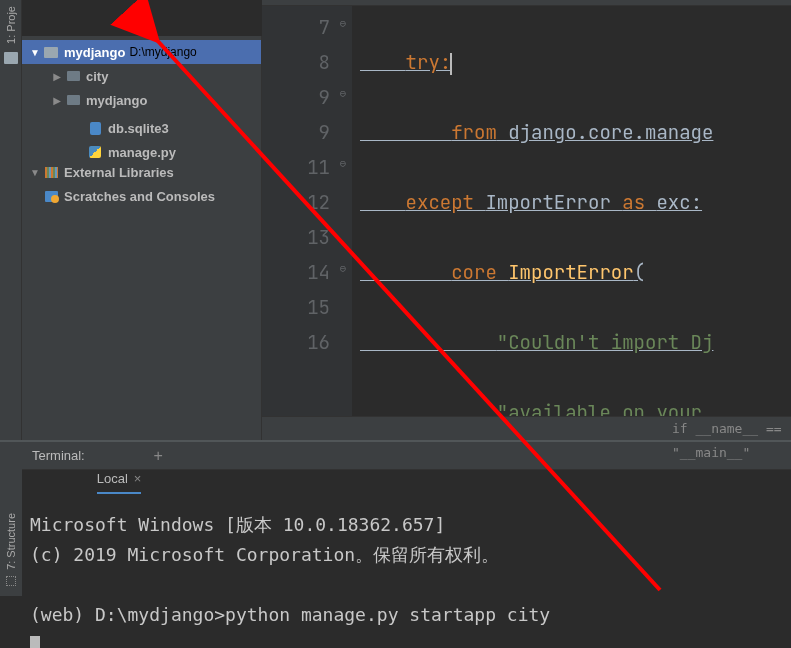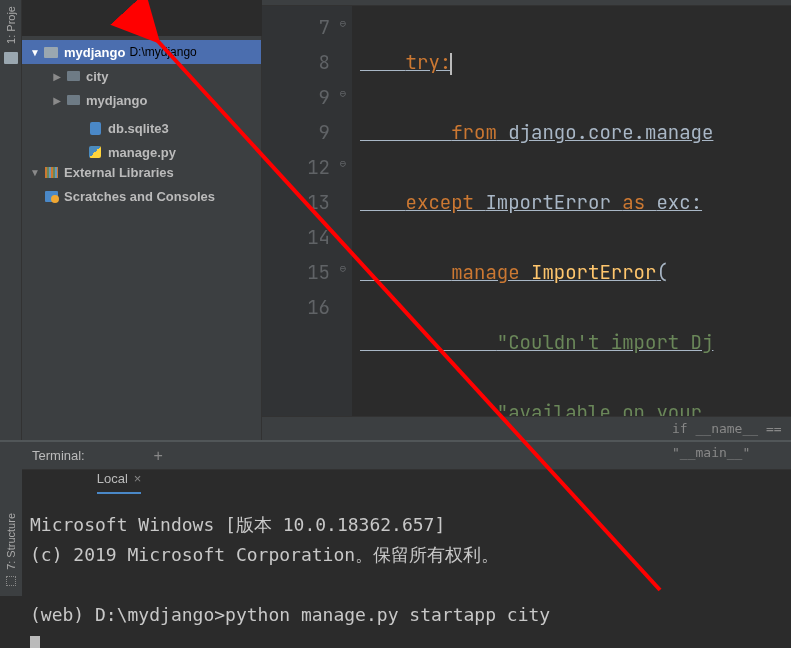--- a/index.html
+++ b/index.html
@@ -349,20 +349,21 @@
   </div>
 
   <div class="editor-area">
     <div class="tab-stub"></div>
     <div class="editor-body">
       <div class="gutter">
         <div class="ln">7</div>
         <div class="ln">8</div>
         <div class="ln">9</div>
         <div class="ln">9</div>
+        <div class="ln">11</div>
         <div class="ln">12</div>
         <div class="ln">13</div>
         <div class="ln">14</div>
         <div class="ln">15</div>
         <div class="ln">16</div>
         <div class="fold-strip">
           <div>⊖</div>
             <div></div>
             <div>⊖</div>
             <div></div>
@@ -371,21 +372,21 @@
             <div></div>
             <div>⊖</div>
             <div></div>
             <div></div>
         </div>
       </div>
       <div class="code">
 <div>    <span class="kw">try:</span><span class="caret"></span></div>
 <div>        <span class="kw">from</span><span> django.core.manage</span></div>
 <div>    <span class="kw">except </span><span class="cls">ImportError </span><span class="kw">as </span><span>exc:</span></div>
-<div>        <span class="kw">manage </span><span class="fn">ImportError</span><span>(</span></div>
+<div>        <span class="kw">core </span><span class="fn">ImportError</span><span>(</span></div>
 <div>            <span class="str">"Couldn't import Dj</span></div>
 <div>            <span class="str">"available on your </span></div>
 
 
 
 
       </div>
     </div>
     <div class="breadcrumb">if __name__ == "__main__"</div>
   </div>

